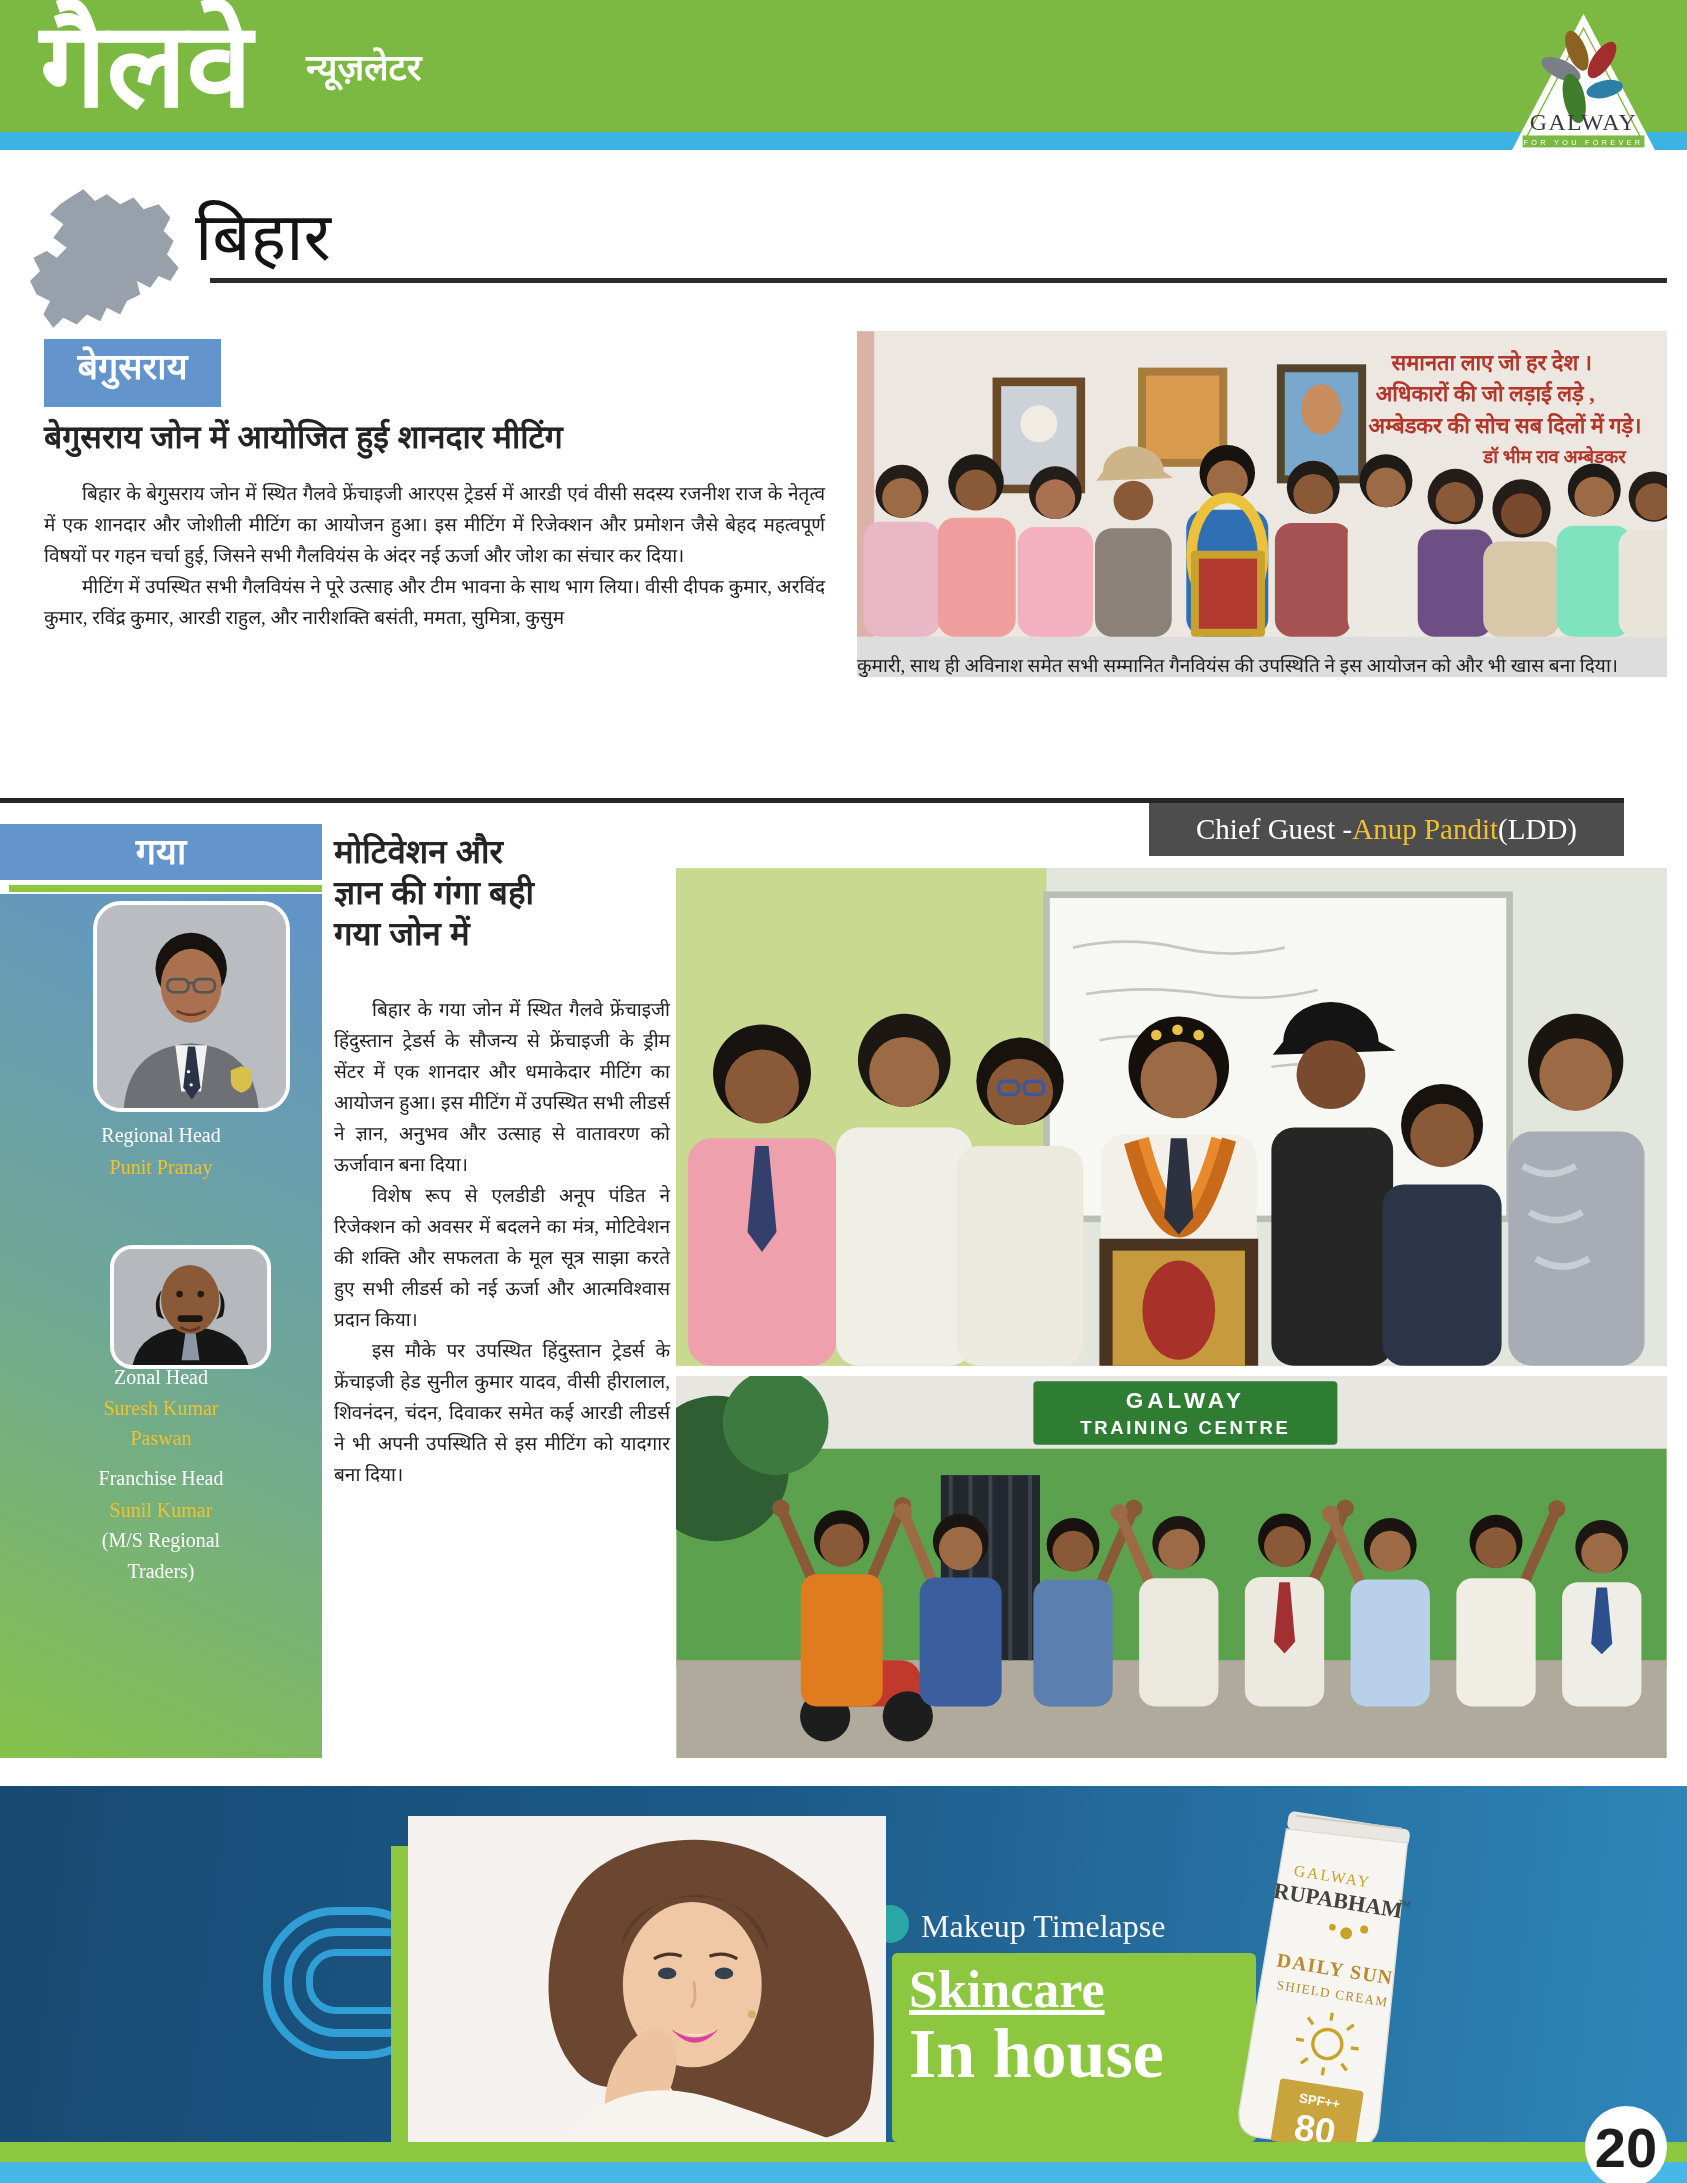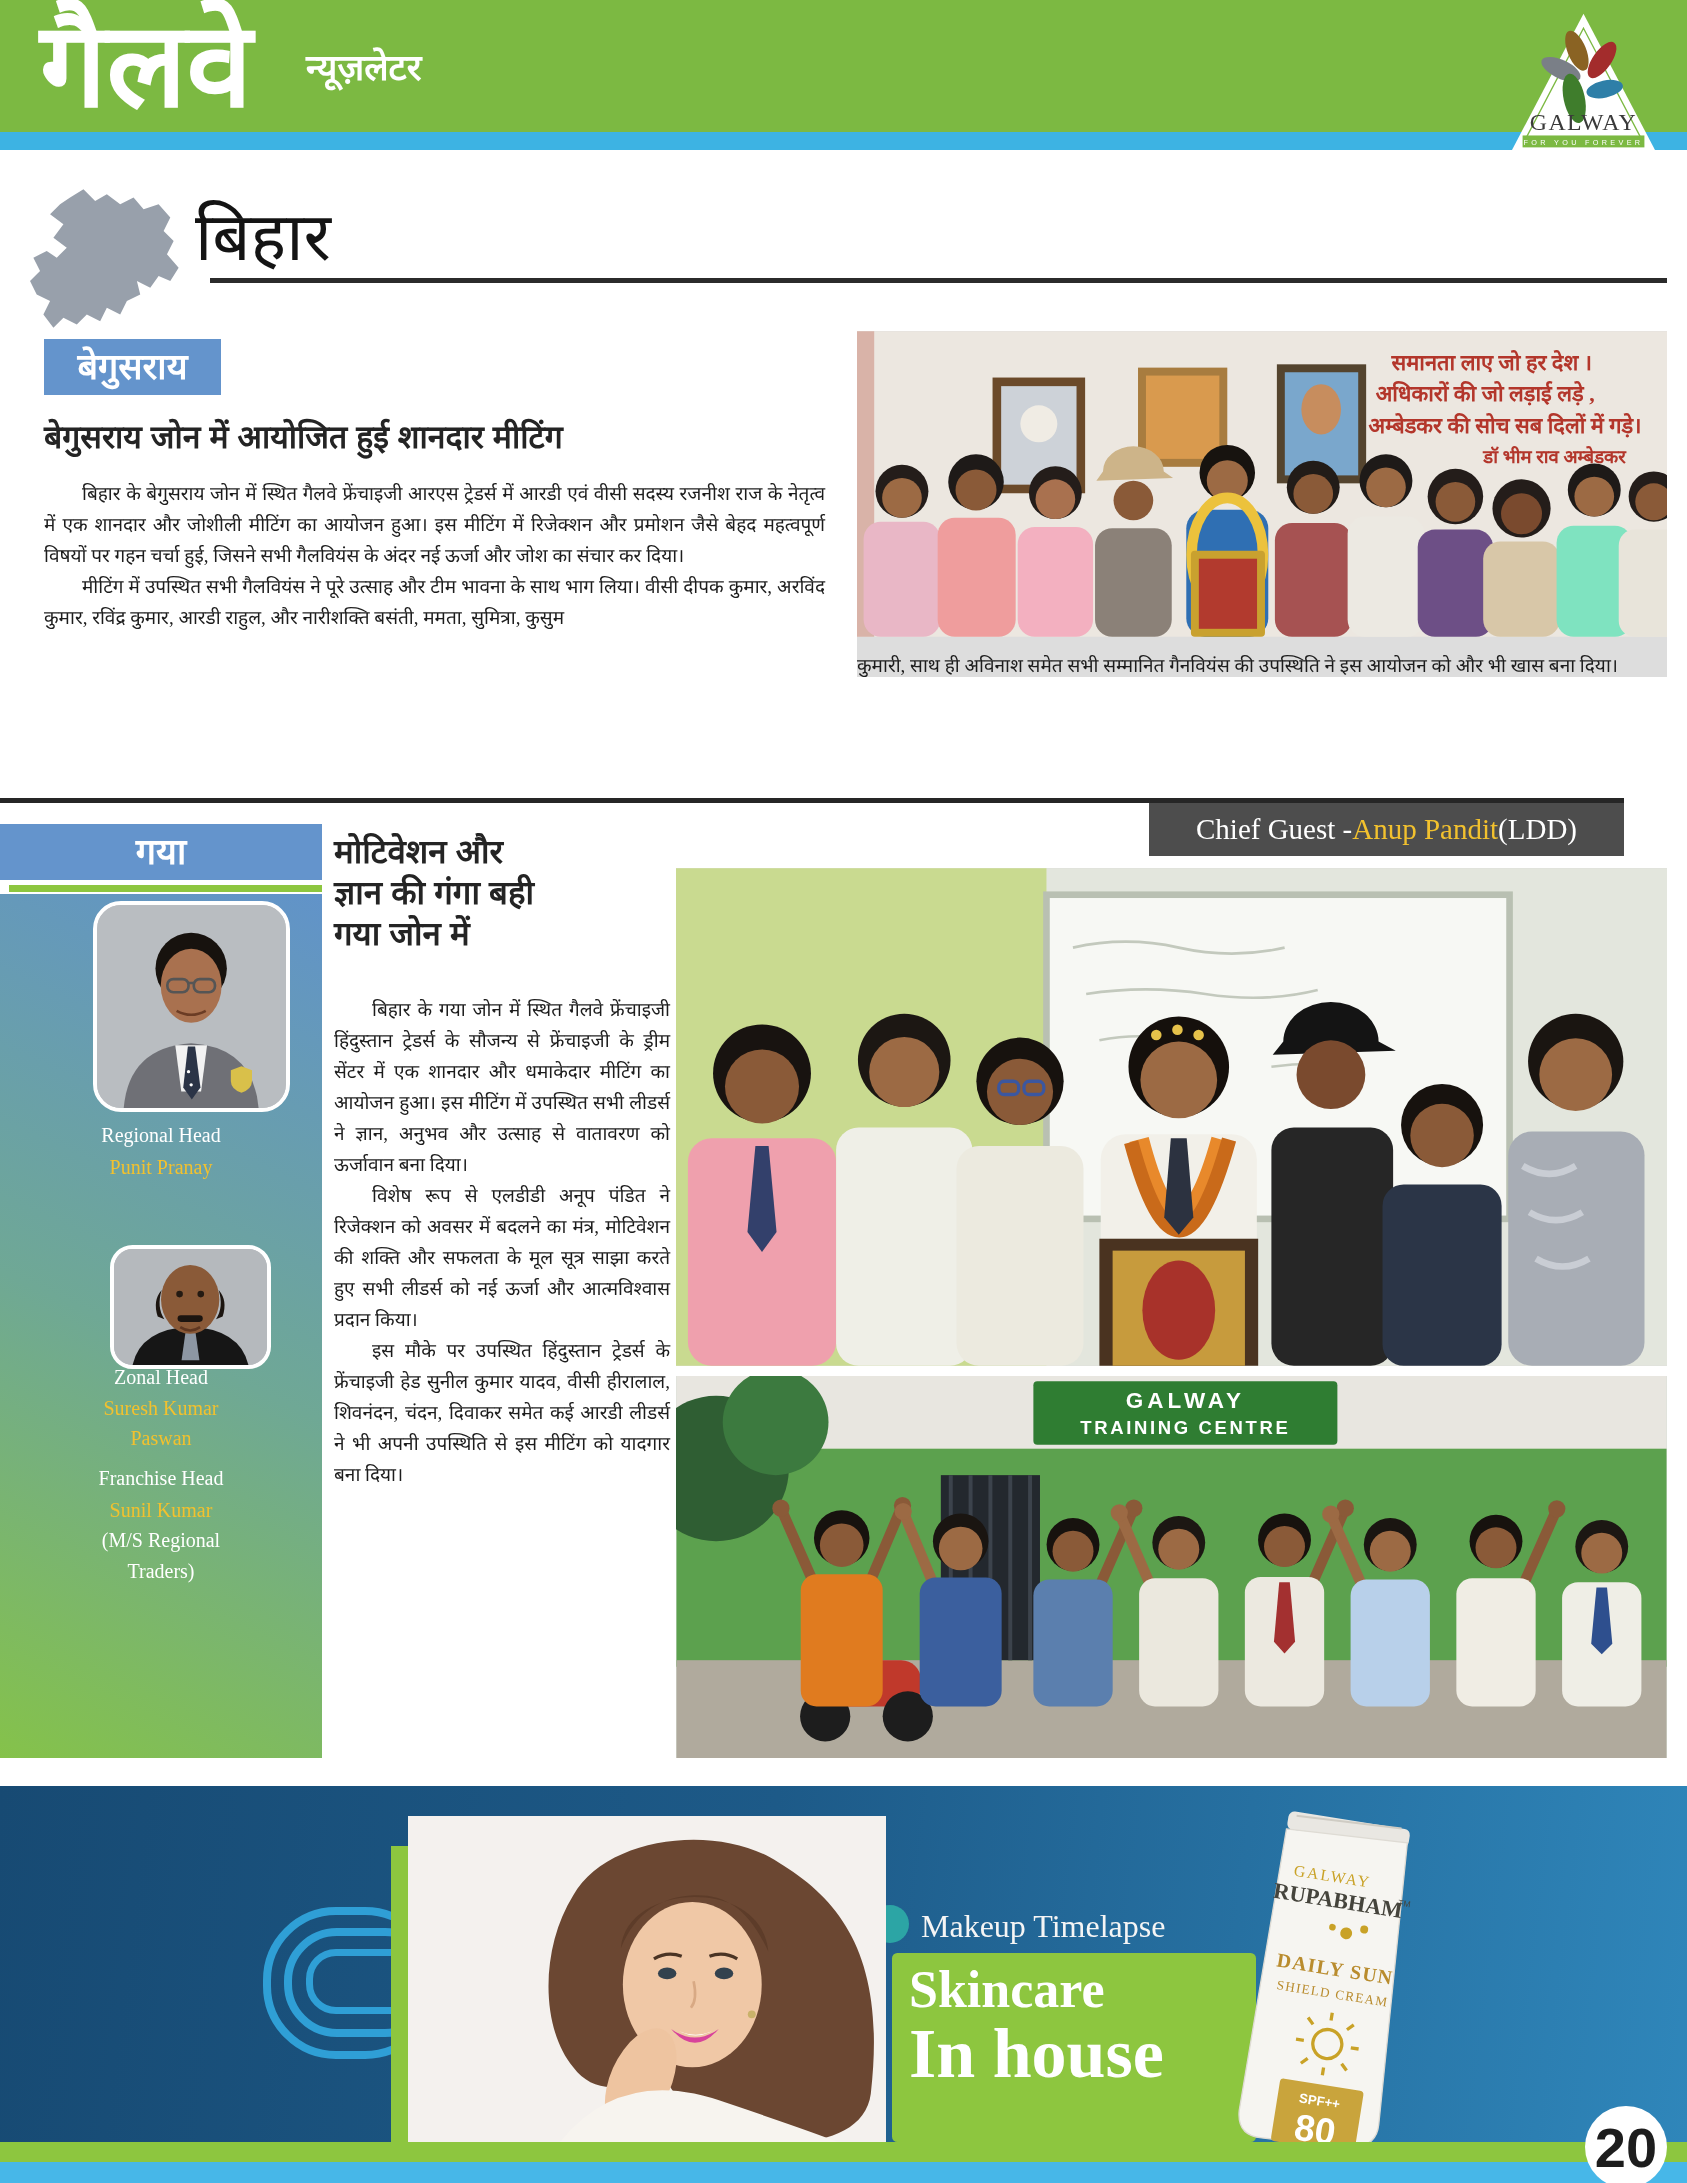--- a/index.html
+++ b/index.html
@@ -33,21 +33,21 @@
   .gtitle{left:334px;top:831px;width:337px;font-size:33px;font-weight:bold;line-height:41px;color:#242424;}
   .gbody{left:334px;top:994px;width:336px;}
   
   .banner{left:0;top:1786px;width:1687px;height:356px;
           background:linear-gradient(97deg,#174a73 0%,#1d5a88 45%,#2f86ba 100%);}
   .capsule{position:absolute;border:8.6px solid #2f9fd6;border-radius:73px;z-index:1;}
   .vstrip{left:391px;top:1846px;width:18px;height:296px;background:#8dc63f;z-index:2;}
   .womanbox{left:408px;top:1816px;width:478px;height:326px;z-index:3;background:#f4f1ee;overflow:hidden;}
   .kicker{left:921px;top:1908px;font-size:32px;color:#f5f5f5;font-family:"Liberation Serif",serif;z-index:4;}
   .greenbox{left:892px;top:1953px;width:364px;height:189px;background:#8dc63f;border-radius:5.3px;z-index:3;}
-  .sk1{left:909px;top:1960px;font-size:52px;font-weight:bold;color:#fff;font-family:"Liberation Serif",serif;z-index:4;}
+  .sk1{left:909px;top:1960px;font-size:52px;font-weight:bold;color:#fff;font-family:"Liberation Serif",serif;z-index:4;text-decoration:underline;}
   .sk2{left:909px;top:2014px;font-size:70px;font-weight:bold;color:#fff;font-family:"Liberation Serif",serif;z-index:4;}
   .dot{left:871px;top:1905px;width:38px;height:38px;border-radius:50%;background:#2ca5a5;z-index:2;}
   .tube{left:1184px;top:1804px;z-index:5;}
   .fgreen{left:0;top:2142px;width:1687px;height:20px;background:#8dc63f;z-index:6;}
   .fblue{left:0;top:2162px;width:1687px;height:21px;background:#47b7e8;z-index:6;}
   .pageno{left:1585px;top:2106px;width:82px;height:82px;border-radius:50%;background:#fff;z-index:8;
           display:flex;align-items:center;justify-content:center;font-size:56px;font-weight:bold;color:#1d1d1d;}
   .walltxt{font-family:"Liberation Serif",serif;font-weight:bold;fill:#b3362b;font-size:33px;}
   .signtxt{font-family:"Liberation Sans",sans-serif;font-weight:bold;fill:#fff;}
 </style>
@@ -75,21 +75,21 @@
     <rect x="22" y="188" width="184" height="18" fill="#7cb942"></rect>
     <text x="114" y="202" text-anchor="middle" font-family="Liberation Sans,sans-serif" font-size="11" letter-spacing="5" fill="#ffffff">FOR YOU FOREVER</text>
   </svg>
 
   <svg class="abs" style="left:20px;top:184px" width="167" height="144" viewBox="0 0 100 86">
     <path fill="#98a0ab" d="M30,8 L38,3 45,10 52,6 60,12 68,8 74,15 83,12 90,20 86,28 92,34 88,42 95,50 90,58 83,55 78,62 70,58 72,66 64,70 60,78 52,74 48,82 40,78 34,84 26,80 20,86 14,78 18,70 10,66 6,58 12,52 8,44 16,40 22,44 28,38 20,32 26,24 18,18 24,12 Z"></path>
   </svg>
   <div class="abs bihar-title">बिहार</div>
   <div class="abs bihar-line"></div>
 
-  <div class="abs zone-label" style="left:44px;top:339px;width:177px;height:56px;line-height:56px;">बेगुसराय</div>
+  <div class="abs zone-label" style="left:44px;top:339px;width:177px;height:68px;line-height:56px;">बेगुसराय</div>
   <div class="abs headline">बेगुसराय जोन में आयोजित हुई शानदार मीटिंग</div>
 
   <div class="abs hbody" style="left:44px;top:478px;width:781px;">
     <p>बिहार के बेगुसराय जोन में स्थित गैलवे फ्रेंचाइजी आरएस ट्रेडर्स में आरडी एवं वीसी सदस्य रजनीश राज के नेतृत्व में एक शानदार और जोशीली मीटिंग का आयोजन हुआ। इस मीटिंग में रिजेक्शन और प्रमोशन जैसे बेहद महत्वपूर्ण विषयों पर गहन चर्चा हुई, जिसने सभी गैलवियंस के अंदर नई ऊर्जा और जोश का संचार कर दिया।</p>
     <p>मीटिंग में उपस्थित सभी गैलवियंस ने पूरे उत्साह और टीम भावना के साथ भाग लिया। वीसी दीपक कुमार, अरविंद कुमार, रविंद्र कुमार, आरडी राहुल, और नारीशक्ति बसंती, ममता, सुमित्रा, कुसुम</p>
   </div>
 
   <div class="photo" style="left:857px;top:331px;width:810px;height:346px;">
     <svg width="810" height="306" viewBox="0 0 1225 462">
       <rect width="1225" height="462" fill="#ece7e0"></rect>

